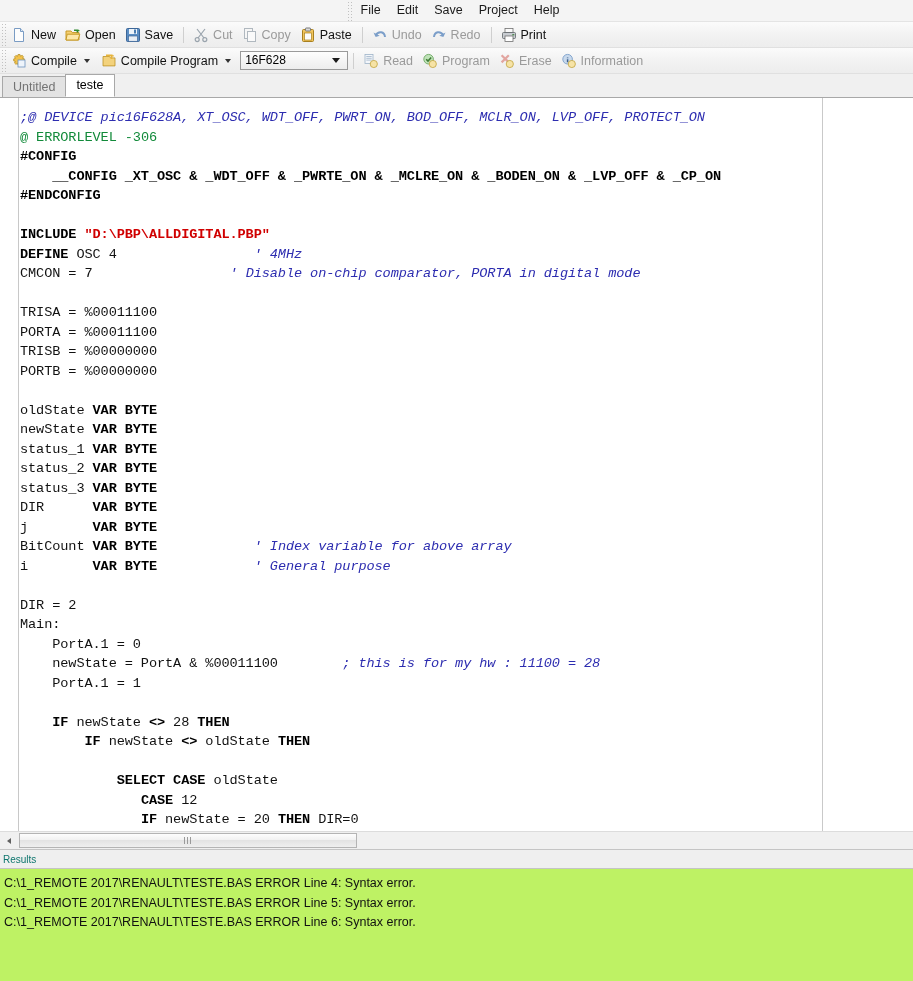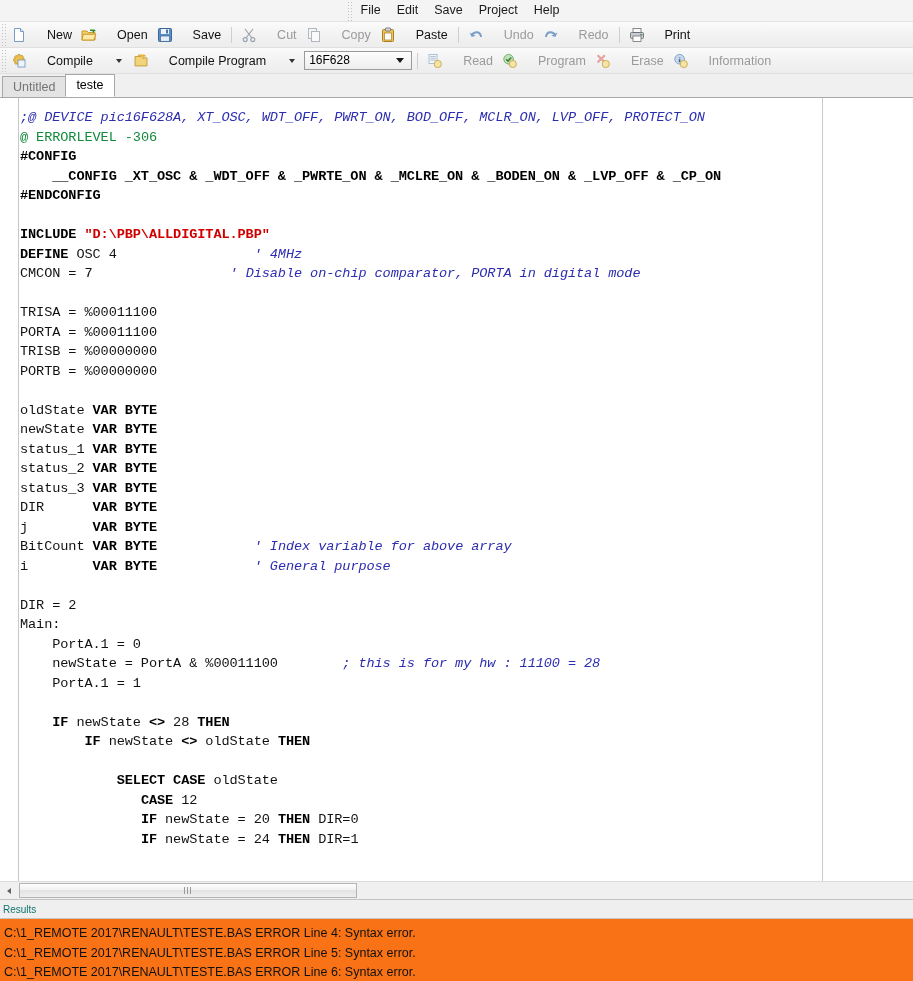--- a/index.html
+++ b/index.html
@@ -53,21 +53,21 @@
     height: 25px;
     flex: 0 0 25px;
     display: flex;
     align-items: center;
     background: linear-gradient(to bottom, #fbfbfb 0%, #f2f2f2 52%, #ededed 100%);
     border-bottom: 1px solid #e0e0e0;
   }
   .tb-btn {
     display: flex;
     align-items: center;
-    gap: 20px;
+    gap: 4px;
     padding: 1px 5px 1px 4px;
     height: 21px;
     font-size: 12.5px;
     color: #111;
     white-space: nowrap;
   }
   .tb-btn.disabled { color: #9a9a9a; }
   .tb-btn .lbl { line-height: 14px; }
   .tb-sep {
     width: 1px; height: 16px;
@@ -220,22 +220,22 @@
     border-top: 1px solid #c4c4c4;
     border-bottom: 1px solid #c4c4c4;
     display: flex; align-items: center;
     padding-left: 3px;
     font-size: 10px;
     color: #0f766e;
     box-sizing: border-box;
   }
   .results-body {
     flex: 0 0 auto;
-    height: 62px;
-    background: #f97316;
+    height: 112px;
+    background: #bef264;
     padding: 5px 0 0 4px;
     box-sizing: border-box;
   }
   .result-line {
     font-size: 12.5px;
     color: #111111;
     line-height: 19.5px;
     white-space: pre;
   }
 </style>

